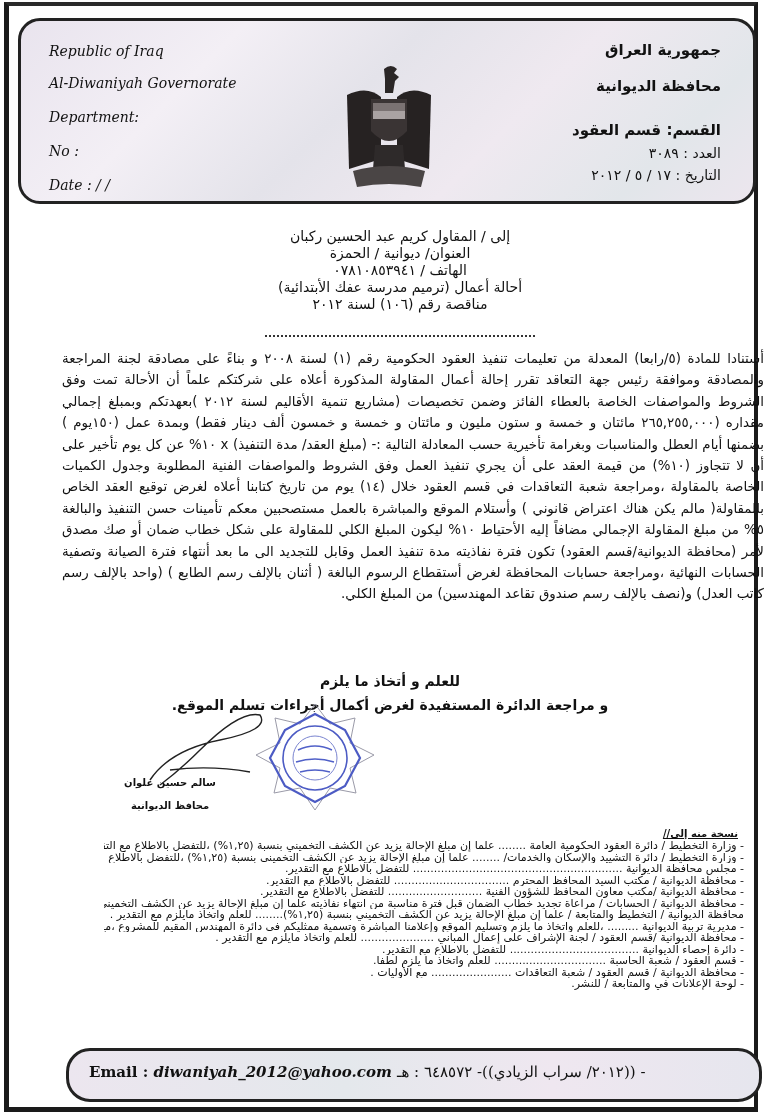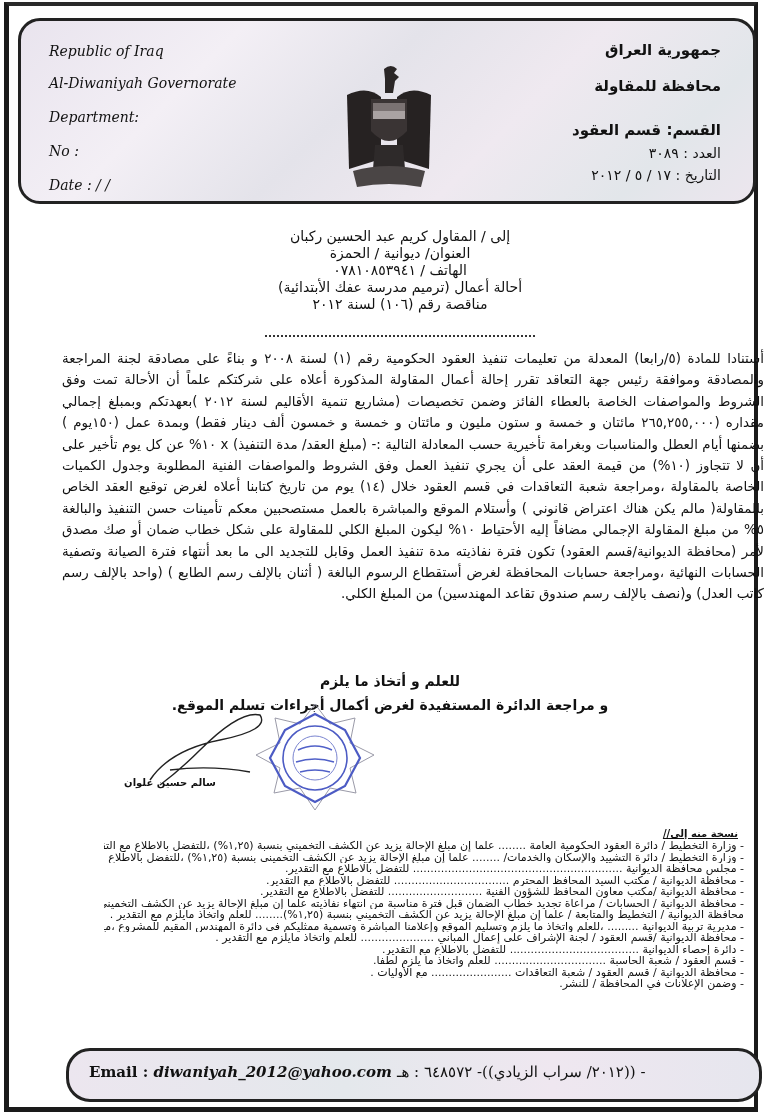--- a/index.html
+++ b/index.html
@@ -61,21 +61,21 @@
     <path d="M8 36 Q28 26 42 38 L42 100 L10 110 Z" fill="#262222"></path>
     <path d="M92 36 Q72 26 58 38 L58 100 L90 110 Z" fill="#262222"></path>
     <path d="M32 40 L68 40 L68 72 Q50 92 32 72 Z" fill="#3a3434"></path>
     <rect x="34" y="44" width="32" height="8" fill="#7a7272"></rect>
     <rect x="34" y="52" width="32" height="8" fill="#a9a2a2"></rect>
     <path d="M36 86 L64 86 L66 110 L34 110 Z" fill="#2e2a2a"></path>
     <path d="M14 112 Q50 102 86 112 L82 128 Q50 122 18 128 Z" fill="#4a4545"></path>
   </svg>
 
   <div class="hdr-ar" style="top:20px;">جمهورية العراق</div>
-  <div class="hdr-ar" style="top:56px;">محافظة للمقاولة</div>
+  <div class="hdr-ar" style="top:56px;">محافظة الديوانية</div>
   <div class="hdr-ar" style="top:100px;">القسم: قسم العقود</div>
   <div class="hdr-ar small" style="top:124px;">العدد : ٣٠٨٩</div>
   <div class="hdr-ar small" style="top:146px;">التاريخ : ١٧ / ٥ / ٢٠١٢</div>
 </div>
 
 <div class="body-text addr">
   <div>إلى / المقاول كريم عبد الحسين ركبان</div>
   <div>العنوان/ ديوانية / الحمزة</div>
   <div>الهاتف / ٠٧٨١٠٨٥٣٩٤١</div>
   <div>أحالة أعمال (ترميم مدرسة عفك الأبتدائية)</div>
@@ -94,37 +94,38 @@
 </svg>
 <svg class="stamp" viewBox="0 0 130 120">
   <polygon points="65,4 80,24 105,18 100,43 124,55 100,68 106,93 80,88 65,110 50,88 24,93 30,68 6,55 30,43 25,18 50,24" fill="none" stroke="#9a9aa8" stroke-width="1"></polygon>
   <polygon points="65,14 95,30 110,58 95,86 65,102 35,86 20,58 35,30" fill="none" stroke="#4c5bc4" stroke-width="2.2"></polygon>
   <circle cx="65" cy="58" r="32" fill="none" stroke="#4c5bc4" stroke-width="1.6"></circle>
   <circle cx="65" cy="58" r="22" fill="none" stroke="#7a84d0" stroke-width="1"></circle>
   <path d="M48 50 Q65 42 82 50 M46 62 Q65 56 84 62 M50 72 Q65 68 80 72" stroke="#5060c8" stroke-width="1.4" fill="none"></path>
 </svg>
 <div class="signer">
   <div>سالم حسين علوان</div>
+  <div>محافظ الديوانية</div>
 </div>
 
 <div class="cc-title">نسخة منه إلى//</div>
 <div class="cc-list">
   <div class="cc-item">- وزارة التخطيط / دائرة العقود الحكومية العامة ........ علما إن مبلغ الإحالة يزيد عن الكشف التخميني بنسبة (١,٢٥%) ،للتفضل بالاطلاع مع التقدير .</div>
   <div class="cc-item">- وزارة التخطيط / دائرة التشييد والإسكان والخدمات/ ........ علما إن مبلغ الإحالة يزيد عن الكشف التخميني بنسبة (١,٢٥%) ،للتفضل بالاطلاع مع التقدير .</div>
   <div class="cc-item">- مجلس محافظة الديوانية ............................................................ للتفضل بالاطلاع مع التقدير.</div>
   <div class="cc-item">- محافظة الديوانية / مكتب السيد المحافظ المحترم ................................. للتفضل بالاطلاع مع التقدير.</div>
   <div class="cc-item">- محافظة الديوانية /مكتب معاون المحافظ للشؤون الفنية ........................... للتفضل بالاطلاع مع التقدير.</div>
   <div class="cc-item">- محافظة الديوانية / الحسابات / مراعاة تجديد خطاب الضمان قبل فترة مناسبة من انتهاء نفاذيته علما إن مبلغ الإحالة يزيد عن الكشف التخميني بنسبة (١,٢٥%)</div>
   <div class="cc-item">محافظة الديوانية / التخطيط والمتابعة / علما إن مبلغ الإحالة يزيد عن الكشف التخميني بنسبة (١,٢٥%)........ للعلم واتخاذ مايلزم مع التقدير .</div>
   <div class="cc-item">- مديرية تربية الديوانية ......... ،للعلم واتخاذ ما يلزم وتسليم الموقع وإعلامنا المباشرة وتسمية ممثليكم في دائرة المهندس المقيم للمشروع ،مع التقدير .</div>
   <div class="cc-item">- محافظة الديوانية /قسم العقود / لجنة الإشراف على إعمال المباني ..................... للعلم واتخاذ مايلزم مع التقدير .</div>
   <div class="cc-item">- دائرة إحصاء الديوانية ..................................... للتفضل بالاطلاع مع التقدير.</div>
   <div class="cc-item">- قسم العقود / شعبة الحاسبة ................................ للعلم واتخاذ ما يلزم لطفا.</div>
   <div class="cc-item">- محافظة الديوانية / قسم العقود / شعبة التعاقدات ....................... مع الأوليات .</div>
-  <div class="cc-item">- وضمن الإعلانات في المحافظة / للنشر.</div>
+  <div class="cc-item">- لوحة الإعلانات في والمتابعة / للنشر.</div>
 </div>
 
 <div class="footer-box">
   <div class="footer-text">
     <span>Email :</span>
     <span class="email-value">diwaniyah_2012@yahoo.com</span>
     <span class="footer-ar" dir="rtl">- ((٢٠١٢/ سراب الزيادي))- ٦٤٨٥٧٢ : هـ</span>
   </div>
 </div>
 

